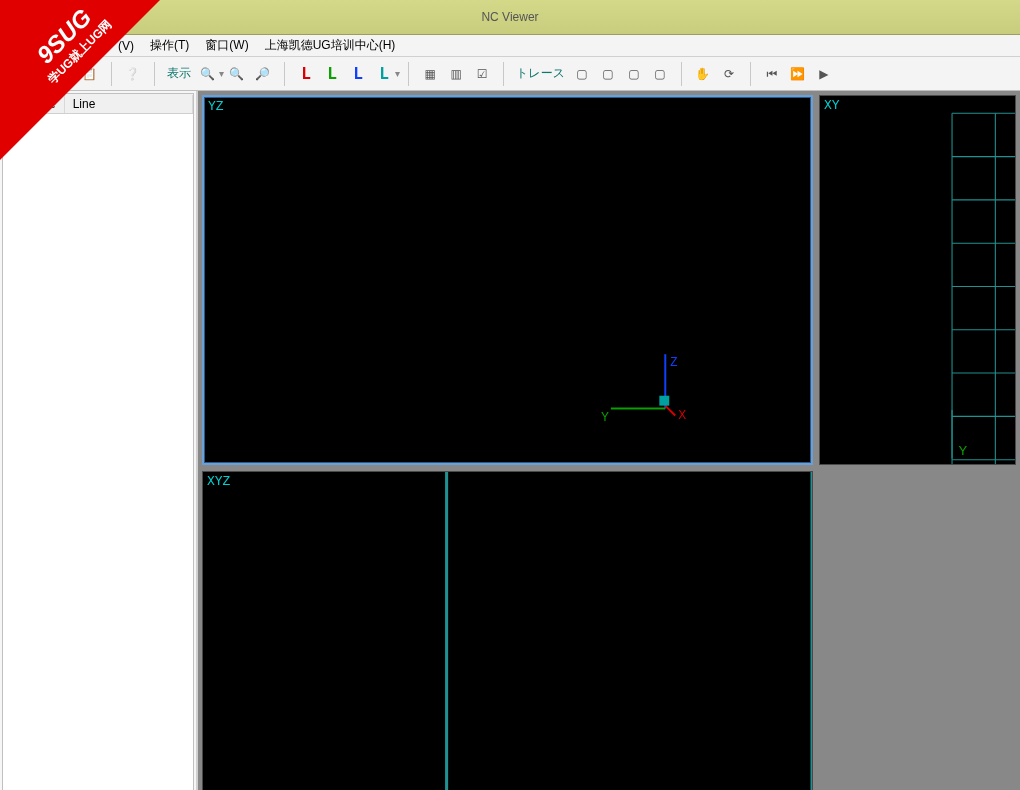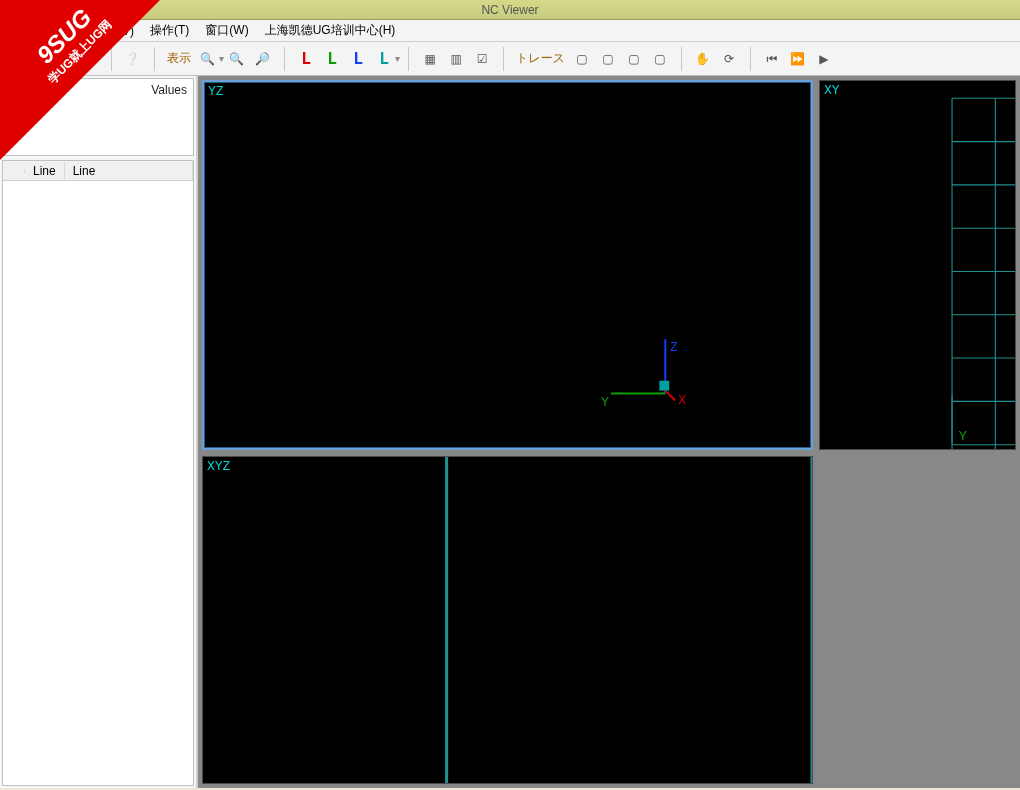--- a/index.html
+++ b/index.html
@@ -1,18 +1,18 @@
 <!DOCTYPE html>
 <html><head>
 <meta charset="utf-8">
 <style>
   * { box-sizing: border-box; margin: 0; padding: 0; font-family: "Microsoft YaHei", "MS Gothic", sans-serif; font-size: 12px; }
   html, body { width: 1020px; height: 790px; overflow: hidden; background: #ece9d8; }
   .titlebar {
-    height: 20px;
+    height: 35px;
     background: linear-gradient(#d4d98a, #c8cd7e);
     border-bottom: 1px solid #9a9f5e;
     display: flex; align-items: center; justify-content: center;
     color: #555; font-size: 13px;
   }
   .menubar {
     height: 22px; background: #f4f4f4; border-bottom: 1px solid #d0d0d0;
     display:flex; align-items:center; padding-left: 110px; gap: 0;
   }
   .menubar .menu-item { padding: 2px 8px; cursor: default; }
@@ -20,21 +20,21 @@
     height: 34px; background: #f4f4f4; border-bottom: 1px solid #c0c0c0;
     display:flex; align-items:center; padding-left: 4px;
   }
   .tb-group { display:flex; align-items:center; height: 100%; padding: 0 4px; }
   .tb-sep { width:1px; height:24px; background:#c8c8c8; margin:0 4px; }
   .tb-btn {
     width: 24px; height: 24px; display:flex; align-items:center; justify-content:center;
     border: 1px solid transparent; border-radius: 2px; margin: 0 1px; cursor: pointer;
     color:#555;
   }
-  .tb-label { padding: 0 4px; color:#a16207; font-size:12px; }
+  .tb-label { padding: 0 4px; color:#0f766e; font-size:12px; }
   .tb-dropdown { font-size:10px; color:#888; margin-left:-2px; cursor:pointer; }
   .axis-L { font-family: monospace; font-weight:bold; font-size:16px; }
   .red { color:#d80000; } .green { color:#0aa000; } .blue { color:#1040ff; } .cyan { color:#00a0a0; }
 
   .content { display:flex; height: calc(790px - 22px - 22px - 34px); }
   .left-pane { width: 198px; background:#f6f6f6; border-right: 2px solid #d0d0d0;
                display:flex; flex-direction:column; }
   .panel-top { height: 78px; border:1px solid #c0c0c0; margin:2px; background:#fff; position:relative; }
   .panel-header-right { position:absolute; right:6px; top:4px; color:#222; }
   .panel-bottom { flex:1; border:1px solid #c0c0c0; margin:2px; background:#fff; }
@@ -175,23 +175,20 @@
         <span>⏩</span>
       </div>
     <div class="tb-btn">
         <span>▶</span>
       </div>
   </div>
 </div>
 
 <div class="content">
   <div class="left-pane">
-    <div class="panel-top">
-      <div class="panel-header-right">Values</div>
-    </div>
     <div class="panel-bottom">
       <div class="grid-header">
         <div class="cell gutter-col"></div>
         <div class="cell">Line</div>
         <div class="cell" style="flex:1">Line</div>
       </div>
     </div>
   </div>
 
   <div class="viewports">

